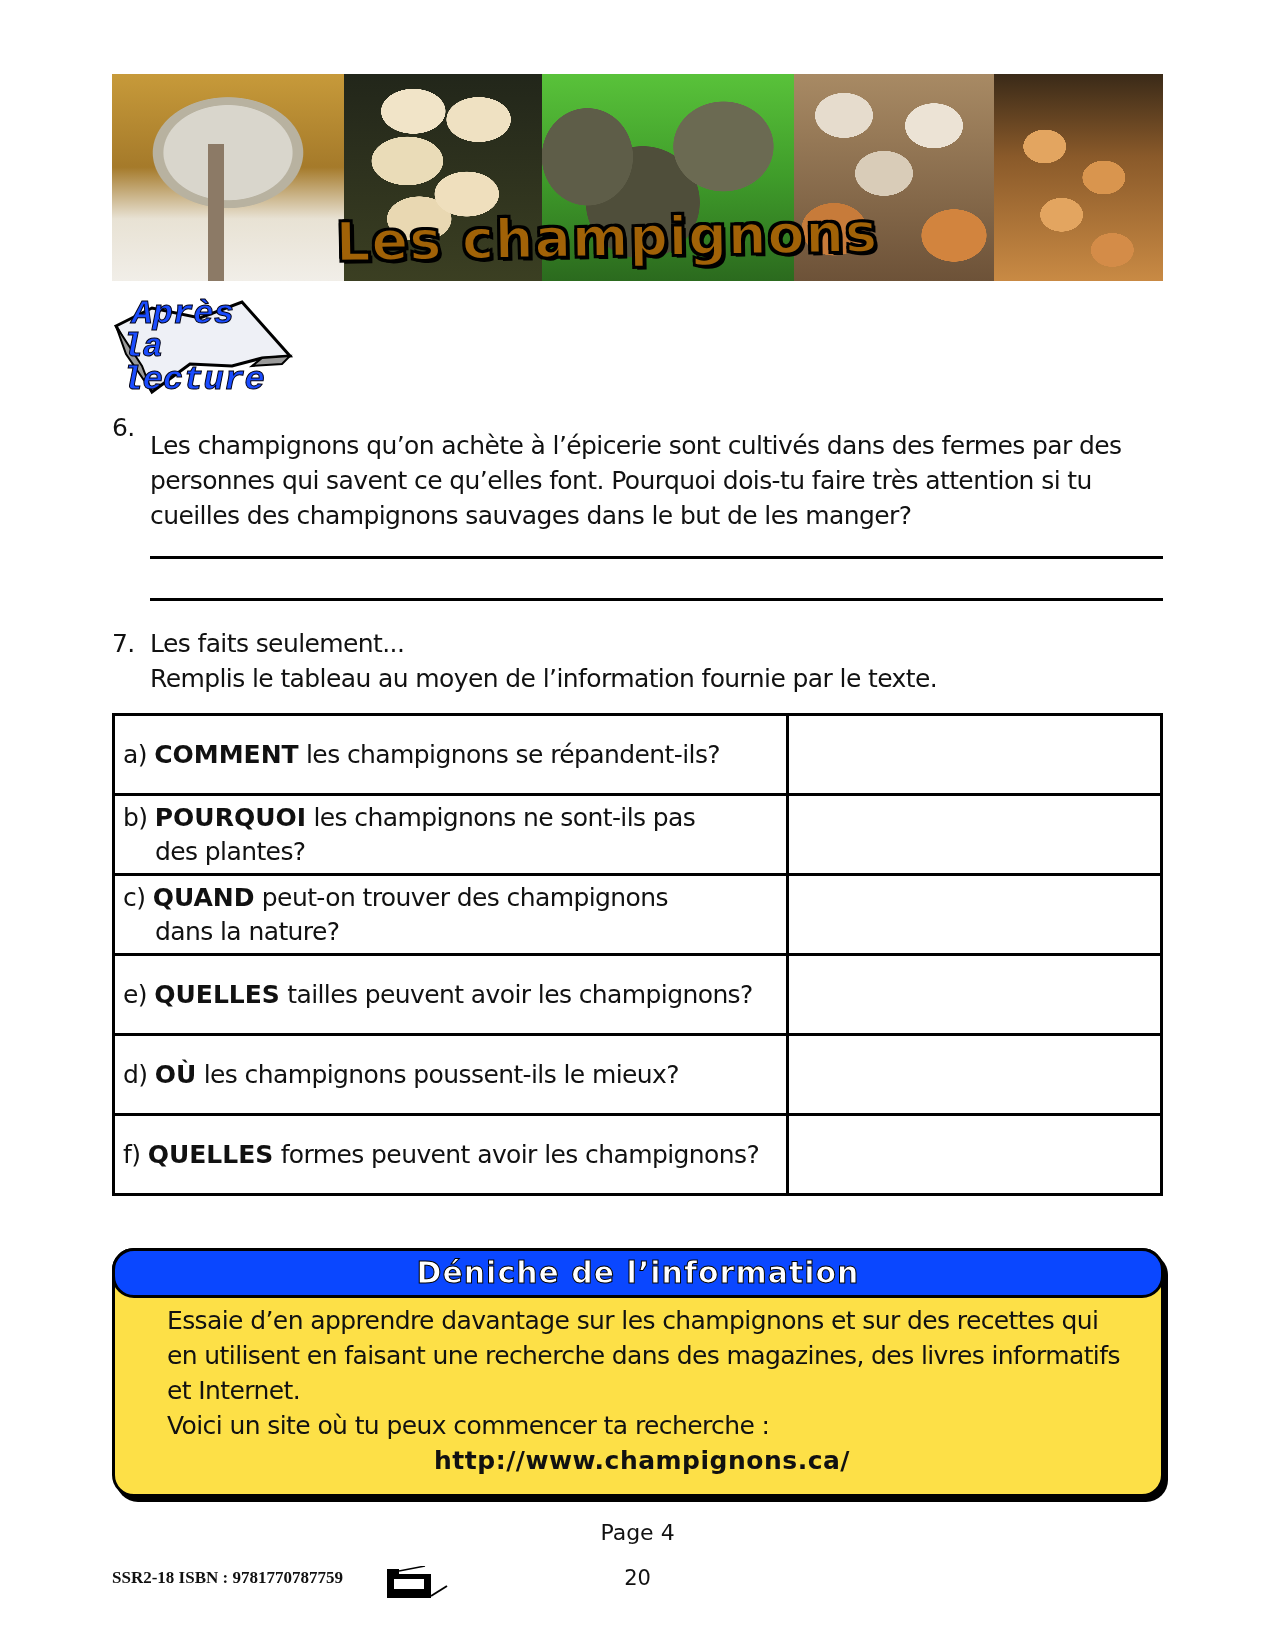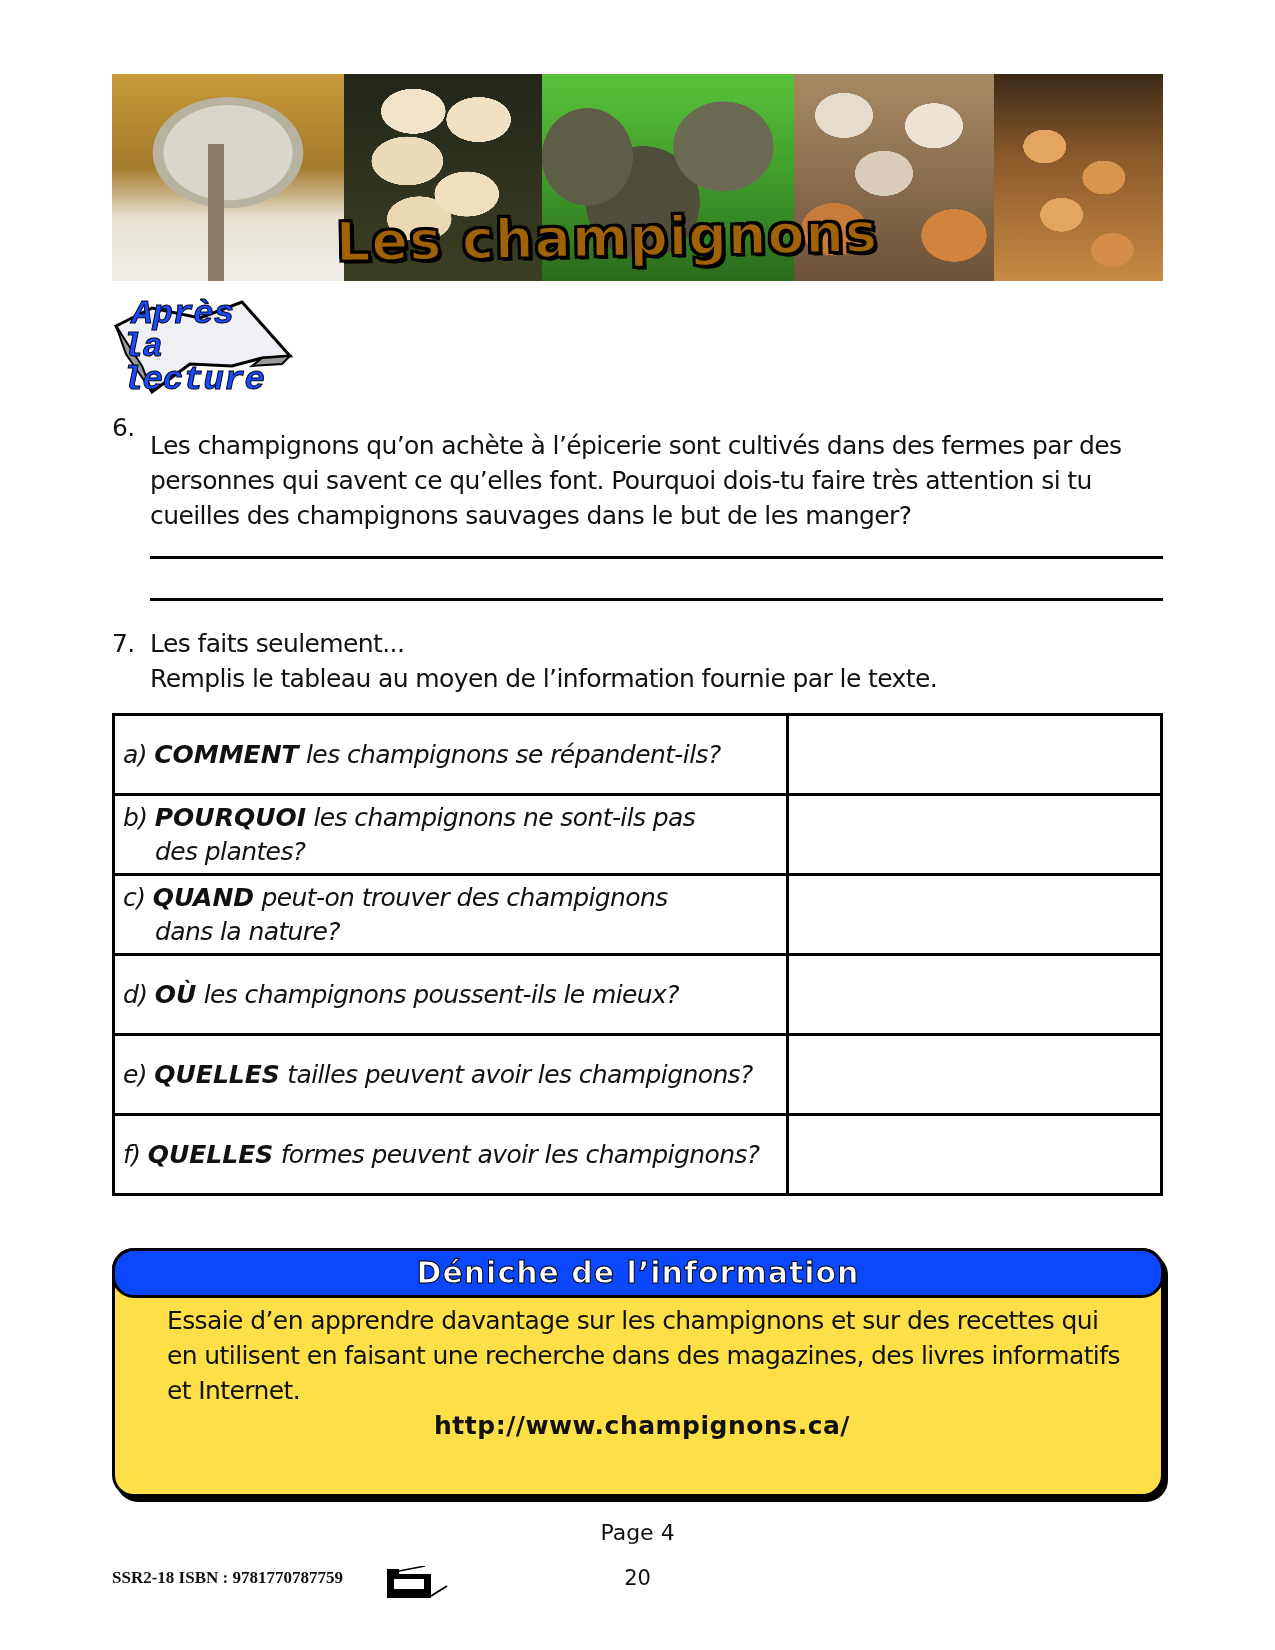--- a/index.html
+++ b/index.html
@@ -56,21 +56,21 @@
   
   .q { font-family:"DejaVu Sans", sans-serif; font-size:25px; line-height:35px; letter-spacing:-0.6px; }
   .qnum { position:absolute; left:112px; }
   .qtext { position:absolute; left:150px; width:1020px; }
   .answer-line { position:absolute; left:150px; width:1013px; height:3px; background:#000; }
 
   
   .facts { left:112px; top:713px; width:1051px; border-collapse:collapse; border:3px solid #000; }
   .facts td { border:3px solid #000; height:77px; padding:0 8px; vertical-align:middle;
         font-family:"DejaVu Sans", sans-serif; font-size:25px; line-height:34px; letter-spacing:-0.6px; }
-  .facts td.qcell { width:655px;font-style:italic; }
+  .facts td.qcell { width:655px; }
   .facts b { font-weight:bold; letter-spacing:0; }
   .indent { display:block; padding-left:32px; }
 
   
   .info { left:112px; top:1248px; width:1046px; height:243px; border:3px solid #000; border-radius:22px;
           box-shadow: 4px 5px 0 #000; background:#fde047; }
   .info-head { position:absolute; left:-3px; top:-3px; width:1052px; height:50px; background:#0a47ff;
           border:3px solid #000; border-radius:22px; box-sizing:border-box; text-align:center; }
   .info-head span { font-family:"DejaVu Sans", sans-serif; font-weight:bold; font-size:30px; color:#fff; line-height:44px;
           -webkit-text-stroke:1px #000; letter-spacing:1px; }
@@ -145,47 +145,48 @@
   </tr>
   <tr>
     <td class="qcell">
       <span>c)</span> <b>QUAND</b> <span>peut-on trouver des champignons</span>
       <span class="indent">dans la nature?</span>
     </td>
     <td></td>
   </tr>
   <tr>
     <td class="qcell">
-      <span>d)</span> <b>OÙ</b> <span>les champignons poussent-ils le mieux?</span>
+      <span>e)</span> <b>QUELLES</b> <span>tailles peuvent avoir les champignons?</span>
     </td>
     <td></td>
   </tr>
   <tr>
     <td class="qcell">
-      <span>e)</span> <b>QUELLES</b> <span>tailles peuvent avoir les champignons?</span>
+      <span>d)</span> <b>OÙ</b> <span>les champignons poussent-ils le mieux?</span>
     </td>
     <td></td>
   </tr>
   <tr>
     <td class="qcell">
       <span>f)</span> <b>QUELLES</b> <span>formes peuvent avoir les champignons?</span>
     </td>
     <td></td>
   </tr>
 </tbody>
   </table>
 
 <div class="abs info">
   <div class="info-head">
     <span>Déniche de l’information</span>
   </div>
   <div class="info-body">
     <div>Essaie d’en apprendre davantage sur les champignons et sur des recettes qui</div>
     <div>en utilisent en faisant une recherche dans des magazines, des livres informatifs</div>
     <div>et Internet.</div>
+    <div>Voici un site où tu peux commencer ta recherche :</div>
     <span class="info-url">http://www.champignons.ca/</span>
   </div>
 </div>
 
 <div class="abs pagelabel">Page 4</div>
 <div class="abs foot-left">SSR2-18  ISBN : 9781770787759</div>
 <svg class="abs scanner" viewBox="0 0 70 32">
   <rect x="0" y="8" width="44" height="24" fill="#000"></rect>
   <rect x="7" y="13" width="30" height="10" fill="#fff"></rect>
   <rect x="0" y="3" width="12" height="6" fill="#000"></rect>

